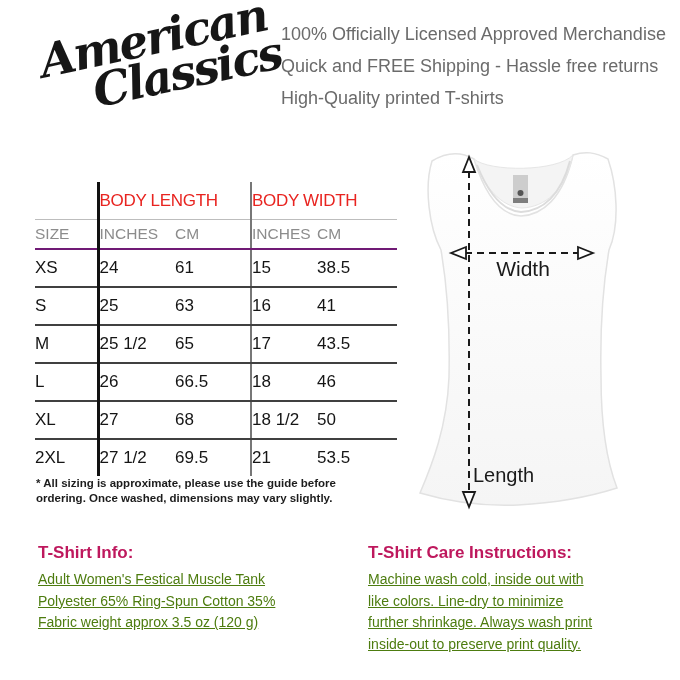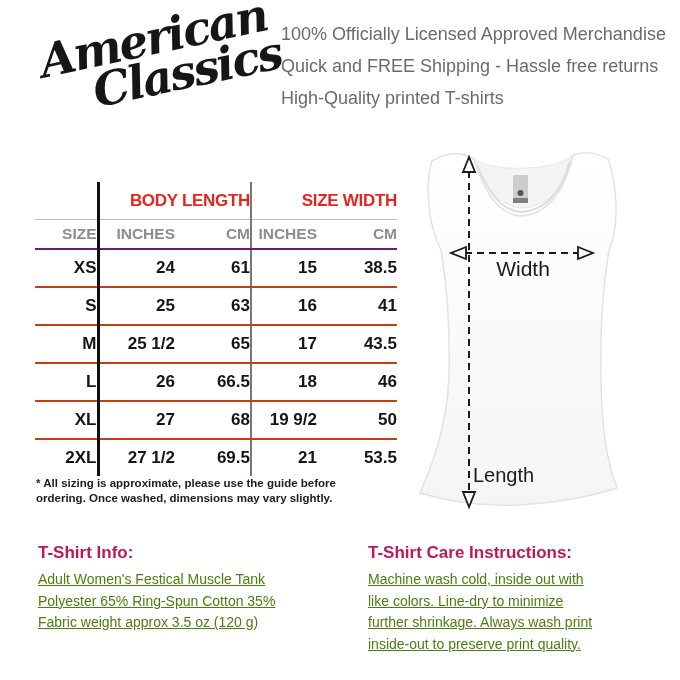--- a/index.html
+++ b/index.html
@@ -13,27 +13,27 @@
   .logo .l1{font-size:46px;letter-spacing:-2px;}
   .logo .l2{font-size:46px;letter-spacing:-2px;margin-left:46px;margin-top:-6px;}
 
   
   .bullets{position:absolute;left:281px;top:21px;font-size:18px;color:#6b6b6b;}
   .bullets div{height:32px;line-height:26px;}
 
   
   .chart{position:absolute;left:35px;top:182px;}
   table.size{border-collapse:collapse;table-layout:fixed;width:362px;}
-  table.size td{text-align:right;padding:0;font-weight:bold;margin-left:32px;}
+  table.size td{text-align:left;padding:0;font-weight:normal;margin-left:32px;}
   .vblack{border-right:3px solid #111;}
   .vgray{border-right:2px solid #777;}
   tr.grp td{height:37px;font-size:17px;color:#e82420;letter-spacing:-0.3px;
             border-bottom:1px solid #bdbdbd;}
   tr.sub td{height:28px;font-size:15.5px;color:#8c8c8c;border-bottom:2px solid #701a75;}
-  tr.data td{height:36px;font-size:17px;color:#151515;border-bottom:2px solid #c2410c;}
+  tr.data td{height:36px;font-size:17px;color:#151515;border-bottom:2px solid #404040;}
   tr.data:last-child td{border-bottom:none;}
 
   .disclaimer{position:absolute;left:36px;top:476px;width:350px;
               font-size:11.5px;font-weight:bold;color:#1c1c1c;line-height:15px;}
 
   
   .tank{position:absolute;left:405px;top:145px;width:230px;height:370px;}
 
   
   .section{position:absolute;width:320px;}
@@ -64,21 +64,21 @@
         <col style="width:63px">
           <col style="width:77px">
           <col style="width:76px">
         <col style="width:66px">
           <col style="width:80px">
       </colgroup>
       <tbody>
           <tr class="grp">
         <td class="vblack"></td>
         <td colspan="2" class="vgray">BODY LENGTH</td>
-        <td colspan="2">SIZE WIDTH</td>
+        <td colspan="2">BODY WIDTH</td>
       </tr>
       <tr class="sub">
         <td class="vblack">SIZE</td>
         <td>INCHES</td>
         <td class="vgray">CM</td>
         <td>INCHES</td>
         <td>CM</td>
       </tr>
       <tr class="data">
         <td class="vblack">XS</td>
@@ -105,21 +105,21 @@
         <td class="vblack">L</td>
         <td>26</td>
         <td class="vgray">66.5</td>
         <td>18</td>
         <td>46</td>
       </tr>
       <tr class="data">
         <td class="vblack">XL</td>
         <td>27</td>
         <td class="vgray">68</td>
-        <td>19 9/2</td>
+        <td>18 1/2</td>
         <td>50</td>
       </tr>
       <tr class="data">
         <td class="vblack">2XL</td>
         <td>27 1/2</td>
         <td class="vgray">69.5</td>
         <td>21</td>
         <td>53.5</td>
       </tr>
     </tbody>

